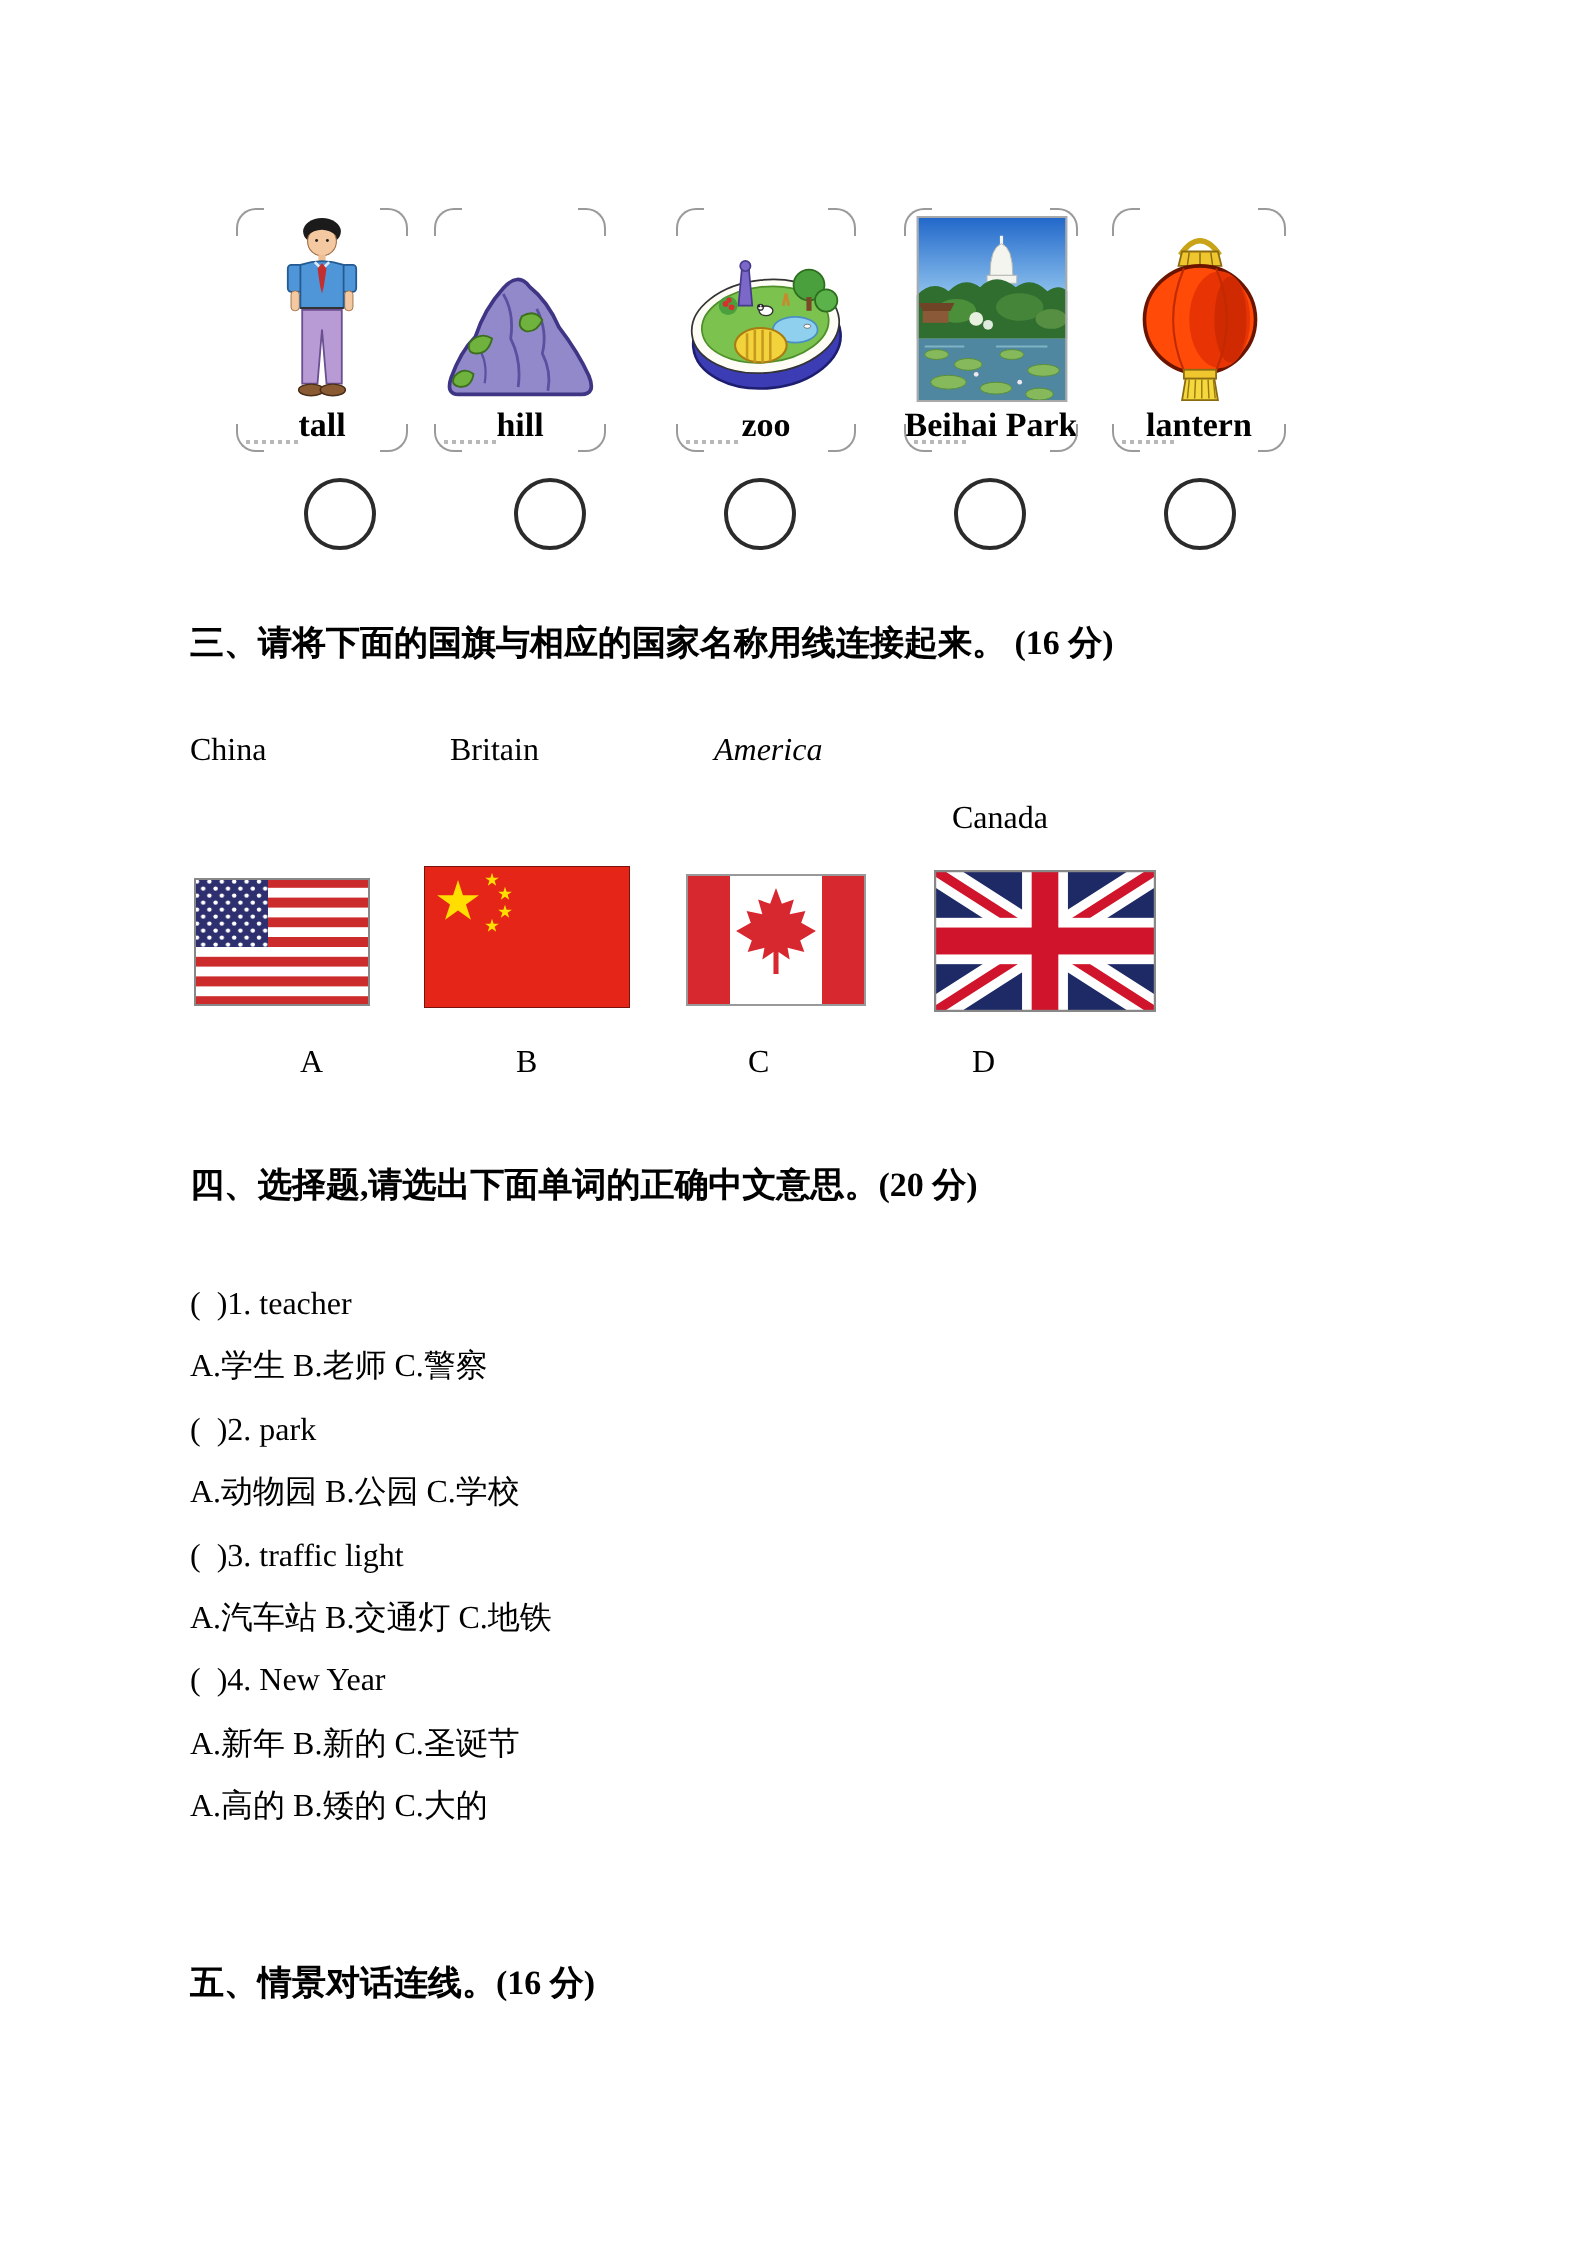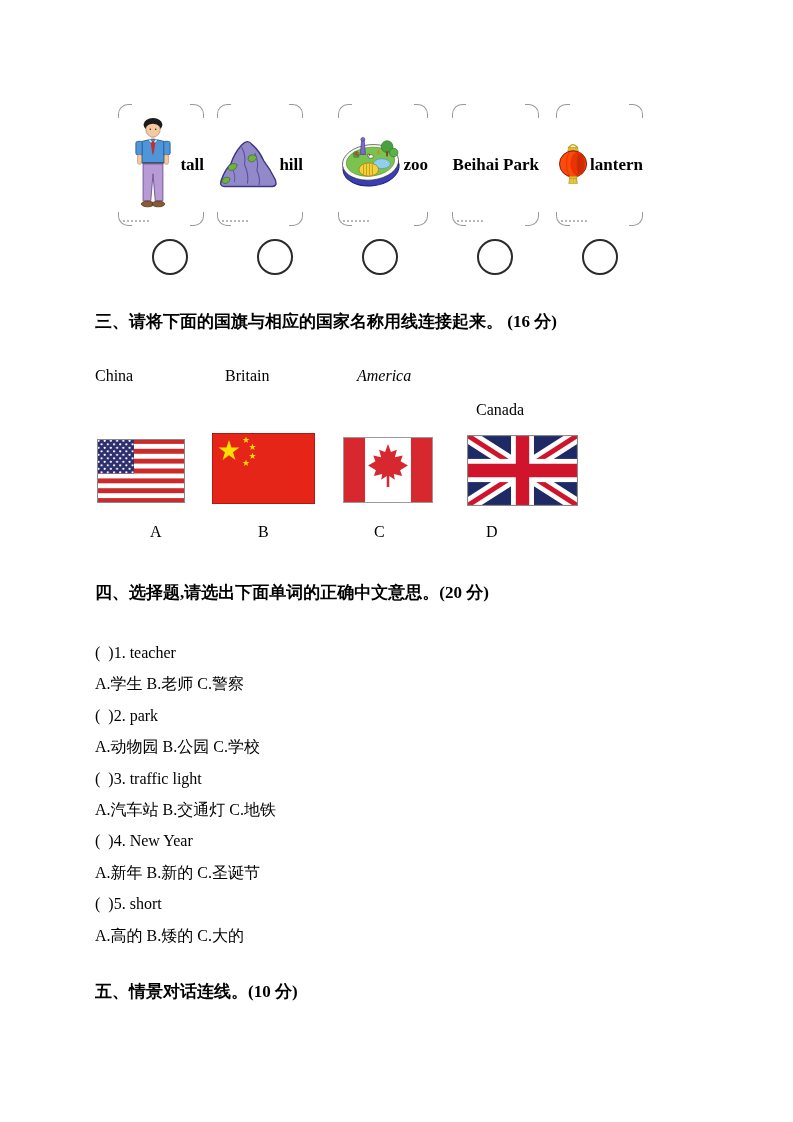--- a/index.html
+++ b/index.html
@@ -1,20 +1,20 @@
 <!DOCTYPE html>
 <html><head>
 <meta charset="utf-8">
 <style>
   html,body{margin:0;padding:0;background:#fff;}
   .page{position:relative;width:793px;height:1122px;background:#ffffff;overflow:hidden;
         font-family:"Liberation Serif","DejaVu Serif",serif;color:#000;}
 
   
-  .card{position:absolute;top:104px;height:122px;display:flex;flex-direction:row;
+  .card{position:absolute;top:104px;height:122px;display:flex;flex-direction:column;
         align-items:center;justify-content:flex-end;padding-bottom:5px;box-sizing:border-box;}
   .card svg{display:block;}
   .card-label{font-weight:bold;font-size:17px;line-height:1;margin-top:3px;white-space:nowrap;}
   .corner{position:absolute;width:13px;height:13px;border:0 solid #9a9a9a;}
   .tl{top:0;left:0;border-top-width:1px;border-left-width:1px;border-top-left-radius:10px;}
   .tr{top:0;right:0;border-top-width:1px;border-right-width:1px;border-top-right-radius:10px;}
   .bl{bottom:0;left:0;border-bottom-width:1px;border-left-width:1px;border-bottom-left-radius:10px;}
   .br{bottom:0;right:0;border-bottom-width:1px;border-right-width:1px;border-bottom-right-radius:10px;}
   .wm{position:absolute;bottom:4px;left:5px;width:26px;height:0;border-top:2px dotted #b8b8b8;}
 
@@ -261,19 +261,18 @@
 
   <div class="questions">
     <div class="qline">(  )1. teacher</div>
     <div class="qline">A.学生 B.老师 C.警察</div>
     <div class="qline">(  )2. park</div>
     <div class="qline">A.动物园 B.公园 C.学校</div>
     <div class="qline">(  )3. traffic light</div>
     <div class="qline">A.汽车站 B.交通灯 C.地铁</div>
     <div class="qline">(  )4. New Year</div>
     <div class="qline">A.新年 B.新的 C.圣诞节</div>
-    <div class="qline">(  )5. short</div>
     <div class="qline">A.高的 B.矮的 C.大的</div>
   </div>
 
-  <div class="heading" style="top:981px;">五、情景对话连线。(10 分)</div>
+  <div class="heading" style="top:981px;">五、情景对话连线。(16 分)</div>
 
 </div>
 
 </body></html>

